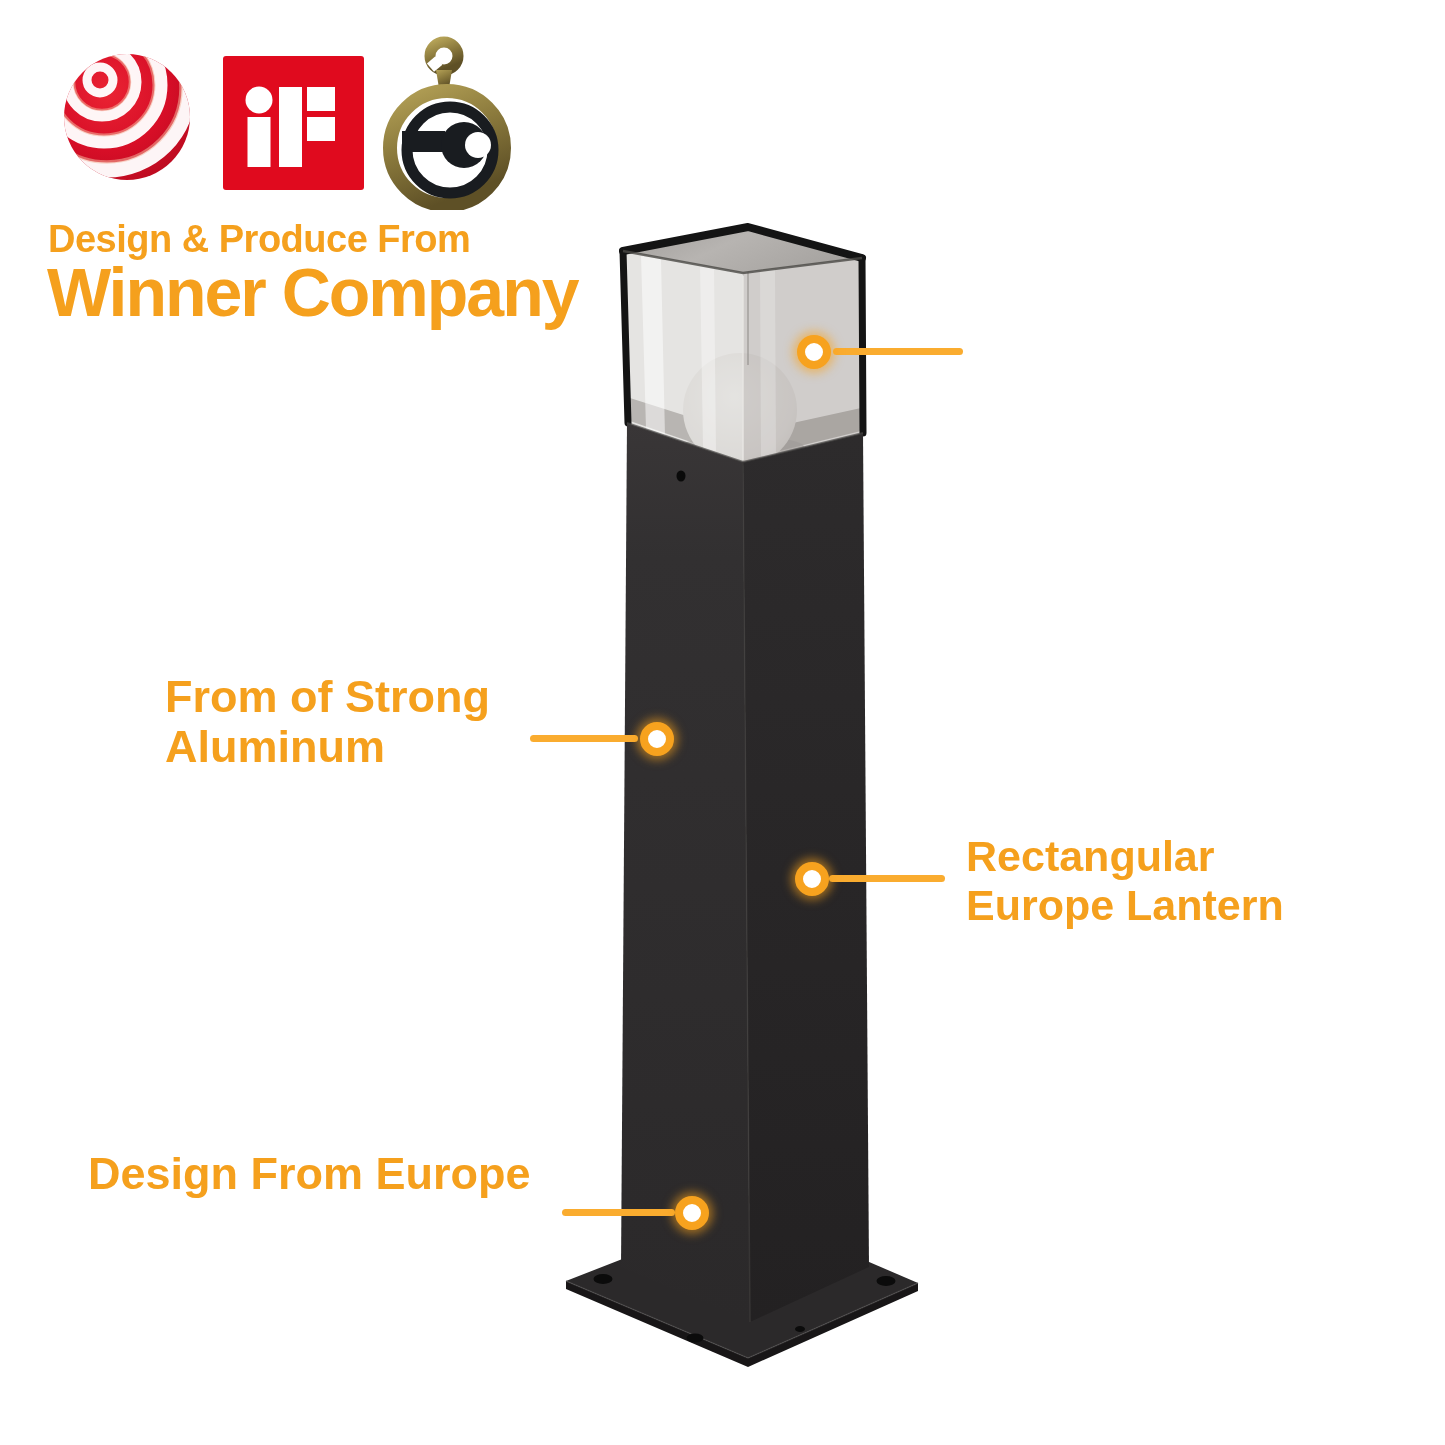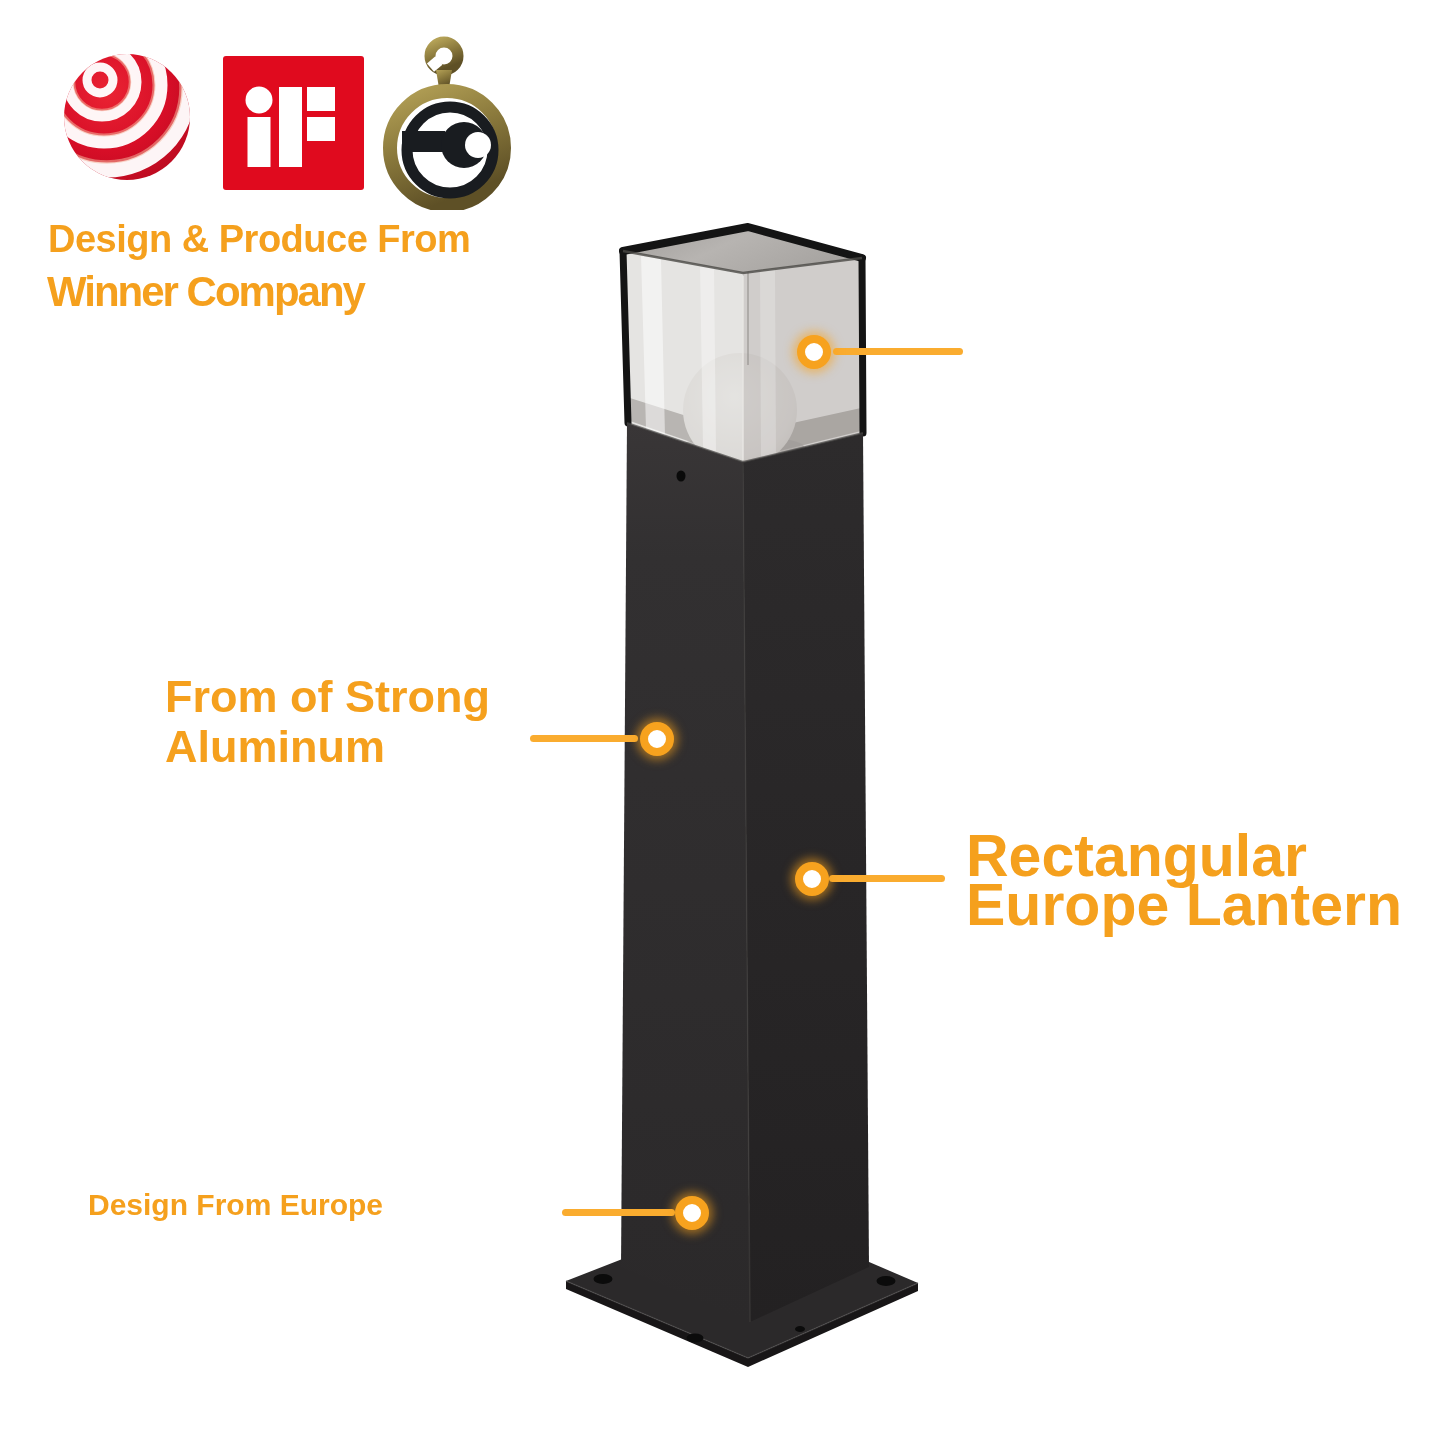--- a/index.html
+++ b/index.html
@@ -7,31 +7,31 @@
     position:relative;width:1445px;height:1445px;background:var(--background,#fff);
     font-family:"Liberation Sans",sans-serif;overflow:hidden;
   }
   .abs{position:absolute;}
   
   .tagline1{
     left:48px;top:220px;font-size:38px;line-height:38px;font-weight:bold;
     color:var(--accent_orange);white-space:nowrap;letter-spacing:-0.5px;
   }
   .tagline2{
-    left:47px;top:261px;font-size:42px;line-height:62px;font-weight:bold;
+    left:47px;top:261px;font-size:68px;line-height:62px;font-weight:bold;
     color:var(--accent_orange);white-space:nowrap;letter-spacing:-2px;text-align:right;
   }
   
   .callout-text{
     font-weight:bold;color:var(--accent_orange);white-space:nowrap;
   }
   .co-e26{left:983px;top:304px;font-size:45px;line-height:47px;}
   .co-alu{left:165px;top:672px;font-size:45px;line-height:50px;}
-  .co-bol{left:966px;top:832px;font-size:59px;line-height:49px;}
-  .co-eur{left:88px;top:1181px;font-size:30px;line-height:47px;}
+  .co-bol{left:966px;top:832px;font-size:43px;line-height:49px;}
+  .co-eur{left:88px;top:1150px;font-size:45px;line-height:47px;}
   
   .cline{
     position:absolute;height:7px;border-radius:3.5px;
     background:var(--line_orange);
   }
   
   .marker{
     position:absolute;width:18px;height:18px;border-radius:50%;
     background:#ffffff;border:8px solid var(--marker_orange);
     box-shadow:0 0 10px 4px rgba(247,162,30,0.55);

